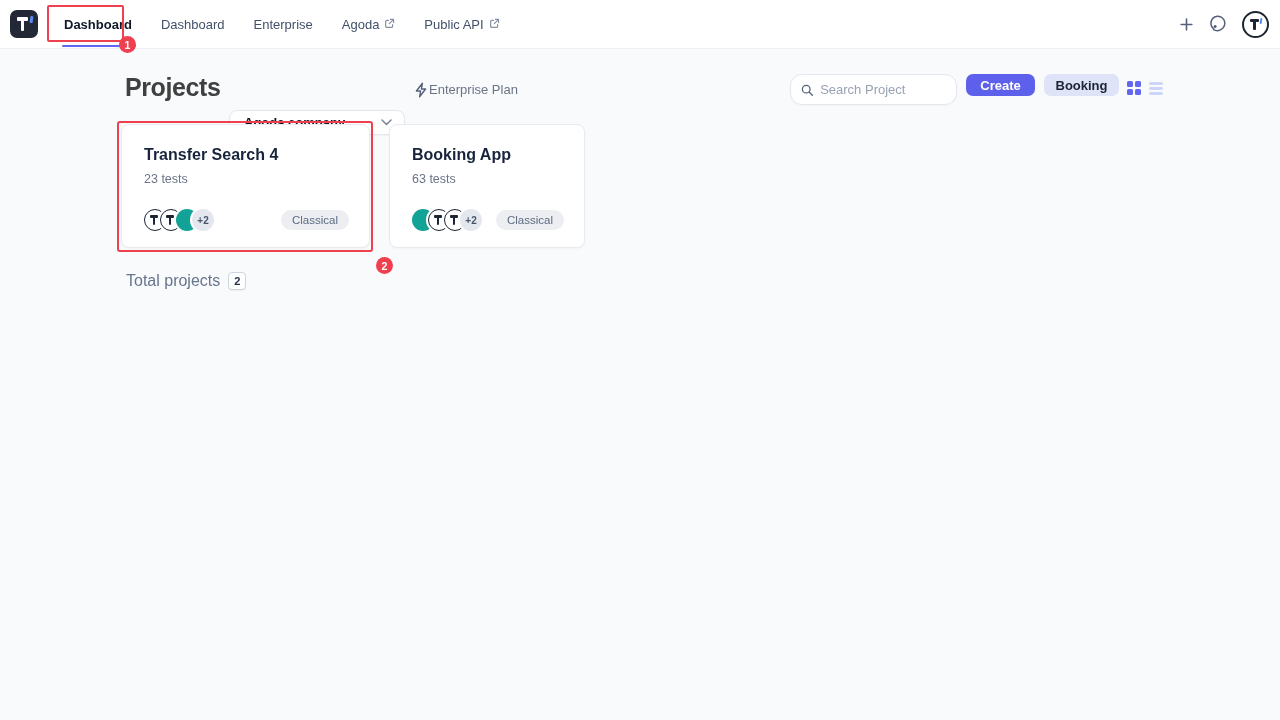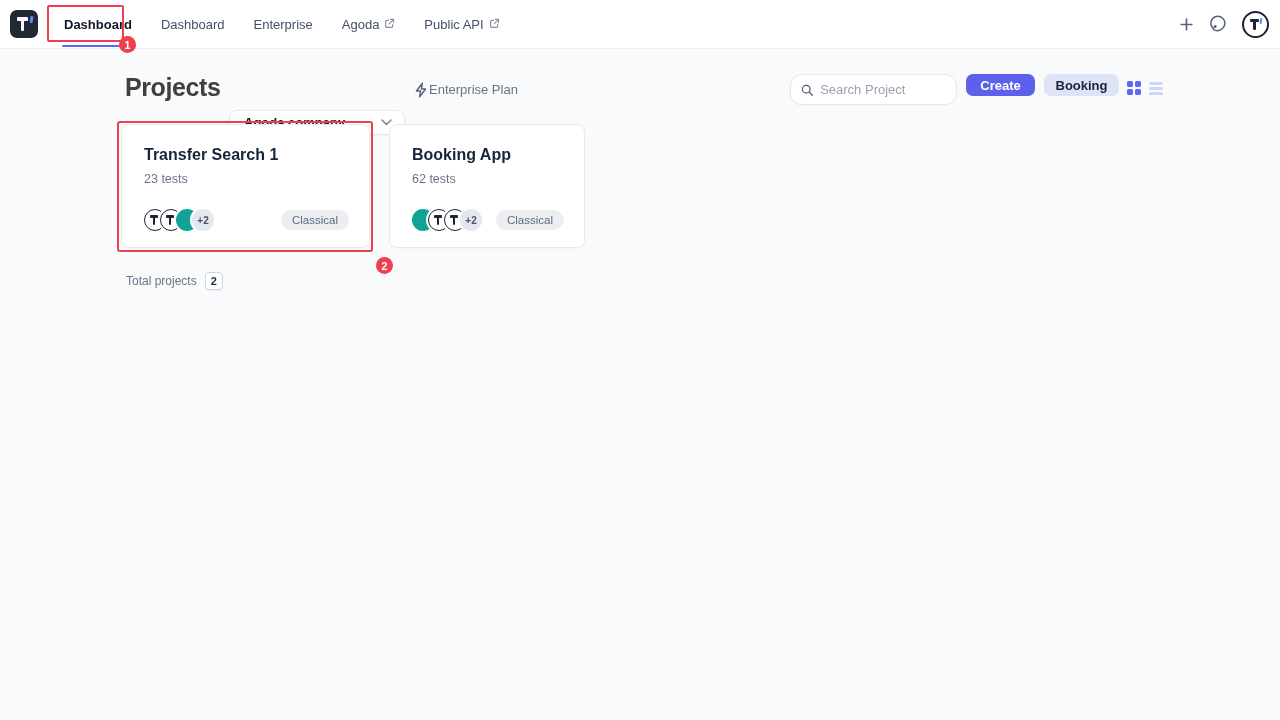--- a/index.html
+++ b/index.html
@@ -109,21 +109,21 @@
     background:#5b8bef; border-radius:1px; transform:rotate(9deg); }
   .av-teal { background:#12a296; }
   .av-count { background:#e4e8ee; color:#48556a; font-size:10px; font-weight:700;
     display:flex; align-items:center; justify-content:center; }
   .card-badge { background:#eceef2; color:#5c6b80; font-size:11.5px;
     padding:4px 11px; border-radius:999px; white-space:nowrap; }
 
   
   .total-row { position:absolute; left:126px; top:272px;
     display:flex; align-items:center; gap:8px; }
-  .total-label { font-size:12px; color:#68748a; }
+  .total-label { font-size:16px; color:#68748a; }
   .total-badge { min-width:18px; height:18px; padding:0 3px; background:#fff;
     border:1px solid #cdd5df; border-radius:4px; font-size:11px; font-weight:700;
     color:#222e44; display:flex; align-items:center; justify-content:center;
     box-shadow:0 1px 1px rgba(16,24,40,.05); }
 
   svg { display:block; }
 </style>
 </head>
 <body>
 
@@ -224,21 +224,21 @@
       <span></span>
   </div>
   <div class="list-ic">
     <span></span>
       <span></span>
       <span></span>
   </div>
 </div>
 
 <div class="card card1">
-  <div class="card-title">Transfer Search 1</div>
+  <div class="card-title">Transfer Search 4</div>
   <div class="card-tests">23 tests</div>
   <div class="card-footer">
     <div class="avatars">
       <span class="av av-logo">
         <span class="tbar h"></span>
           <span class="tbar v"></span>
           <span class="acc"></span>
       </span>
       <span class="av av-logo">
         <span class="tbar h"></span>
@@ -247,21 +247,21 @@
       </span>
       <span class="av av-teal"></span>
       <span class="av av-count">+2</span>
     </div>
     <span class="card-badge">Classical</span>
   </div>
 </div>
 
 <div class="card card2">
   <div class="card-title">Booking App</div>
-  <div class="card-tests">62 tests</div>
+  <div class="card-tests">63 tests</div>
   <div class="card-footer">
     <div class="avatars">
       <span class="av av-teal"></span>
       <span class="av av-logo">
         <span class="tbar h"></span>
           <span class="tbar v"></span>
           <span class="acc"></span>
       </span>
       <span class="av av-logo">
         <span class="tbar h"></span>

